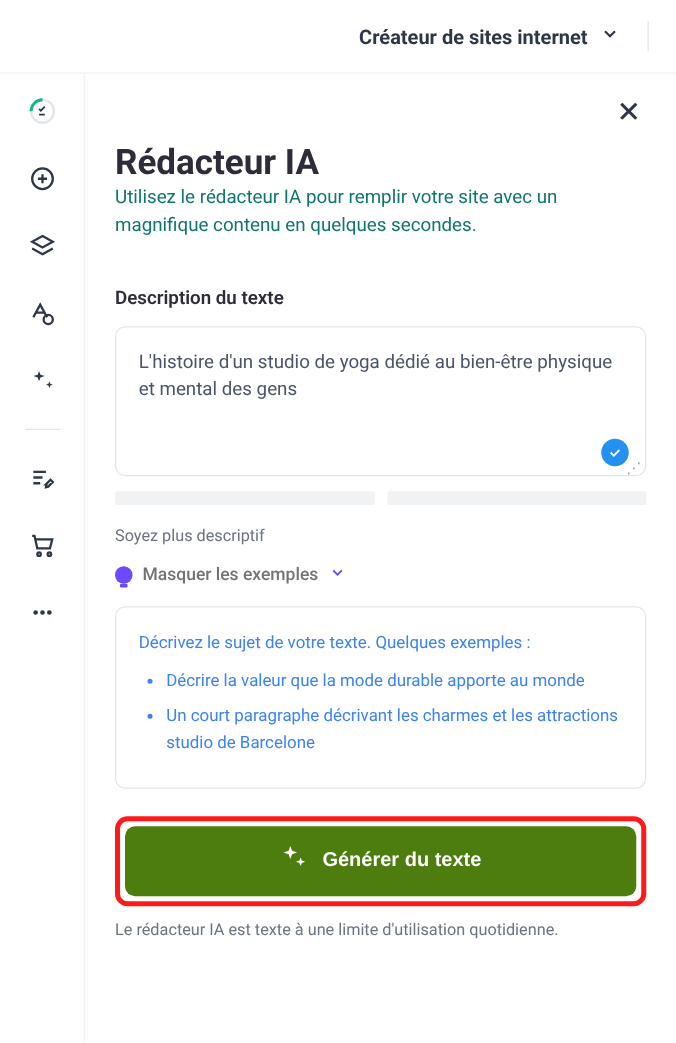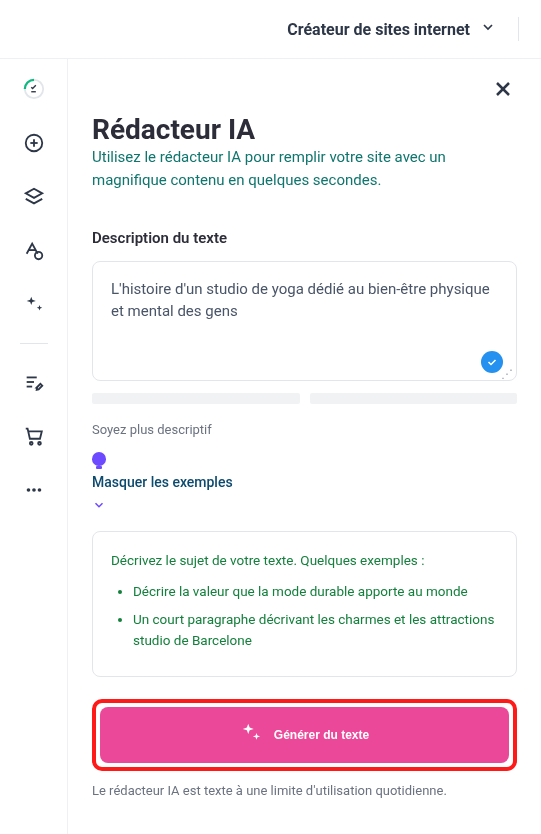--- a/index.html
+++ b/index.html
@@ -144,27 +144,27 @@
     }
     .skeleton.a { flex: 1; }
     .skeleton.b { flex: 1; }
     .hint-small {
       font-size: 13px;
       color: #6b7280;
       margin-bottom: 14px;
     }
     .toggle-examples {
       display: inline-flex;
+      align-items: center;
       gap: 8px;
-      color: #0c4a6e;
+      color: #737373;
       font-size: 14px;
       font-weight: 500;
       cursor: pointer;
       margin-bottom: 16px;
-      flex-direction: column;
     }
     .lamp-icon {
       width: 14px;
       height: 14px;
       background: #6d4aff;
       border-radius: 50% 50% 48% 48%;
       position: relative;
     }
     .lamp-icon::after {
       content: "";
@@ -174,45 +174,45 @@
       width: 6px;
       height: 3px;
       background: #6d4aff;
       border-radius: 1px;
     }
     .examples-box {
       border: 1px solid #e2e6ea;
       border-radius: 8px;
       padding: 18px 18px 18px 18px;
       font-size: 13.5px;
-      color: #15803d;
+      color: #3b82f6;
       line-height: 1.6;
       margin-bottom: 22px;
     }
     .examples-box ul {
       margin-top: 10px;
       padding-left: 22px;
     }
     .examples-box li {
       margin-bottom: 6px;
     }
     .gen-wrap {
       border: 4px solid #ff1a1a;
       border-radius: 10px;
       padding: 4px;
       margin-bottom: 10px;
     }
     .gen-btn {
       width: 100%;
       height: 56px;
-      background: #ec4899;
+      background: #4d7c0f;
       color: #fff;
       border: none;
       border-radius: 8px;
-      font-size: 12px;
+      font-size: 16px;
       font-weight: 600;
       display: flex;
       align-items: center;
       justify-content: center;
       gap: 12px;
       cursor: pointer;
     }
     .sparkle-white svg { width: 22px; height: 22px; }
     .footer-note {
       font-size: 13px;

